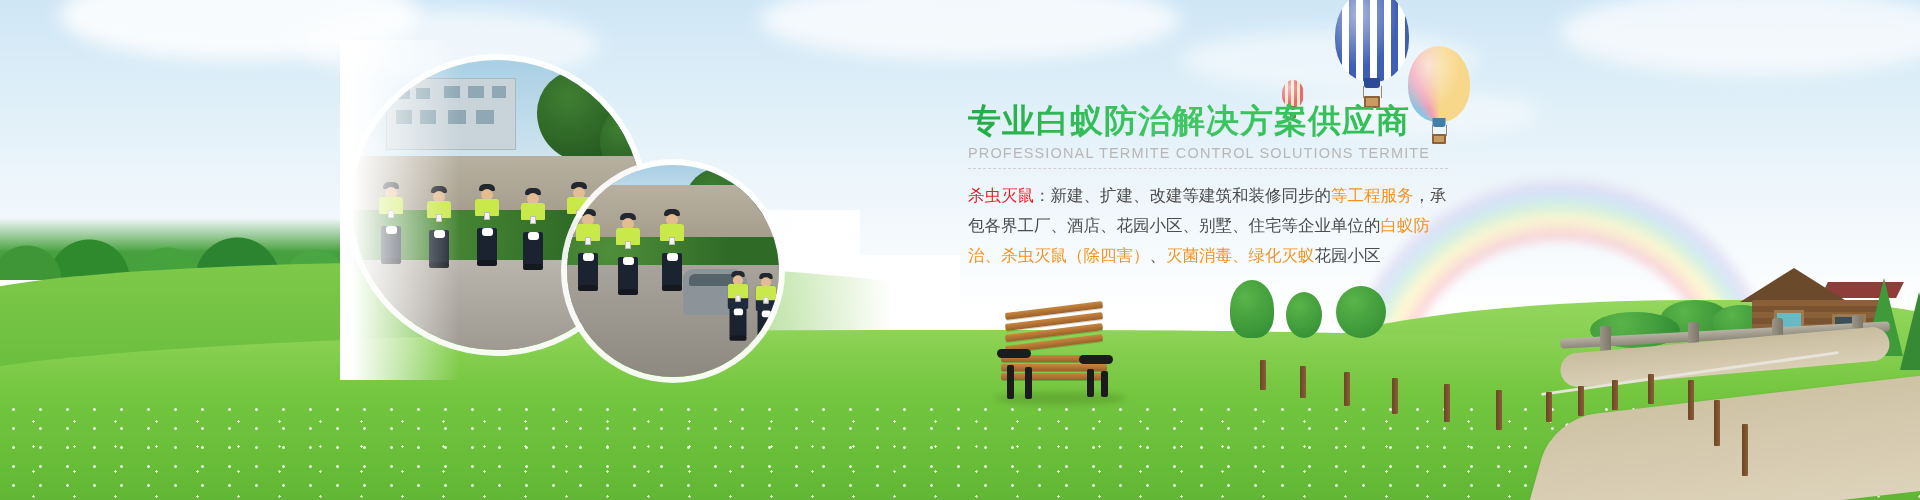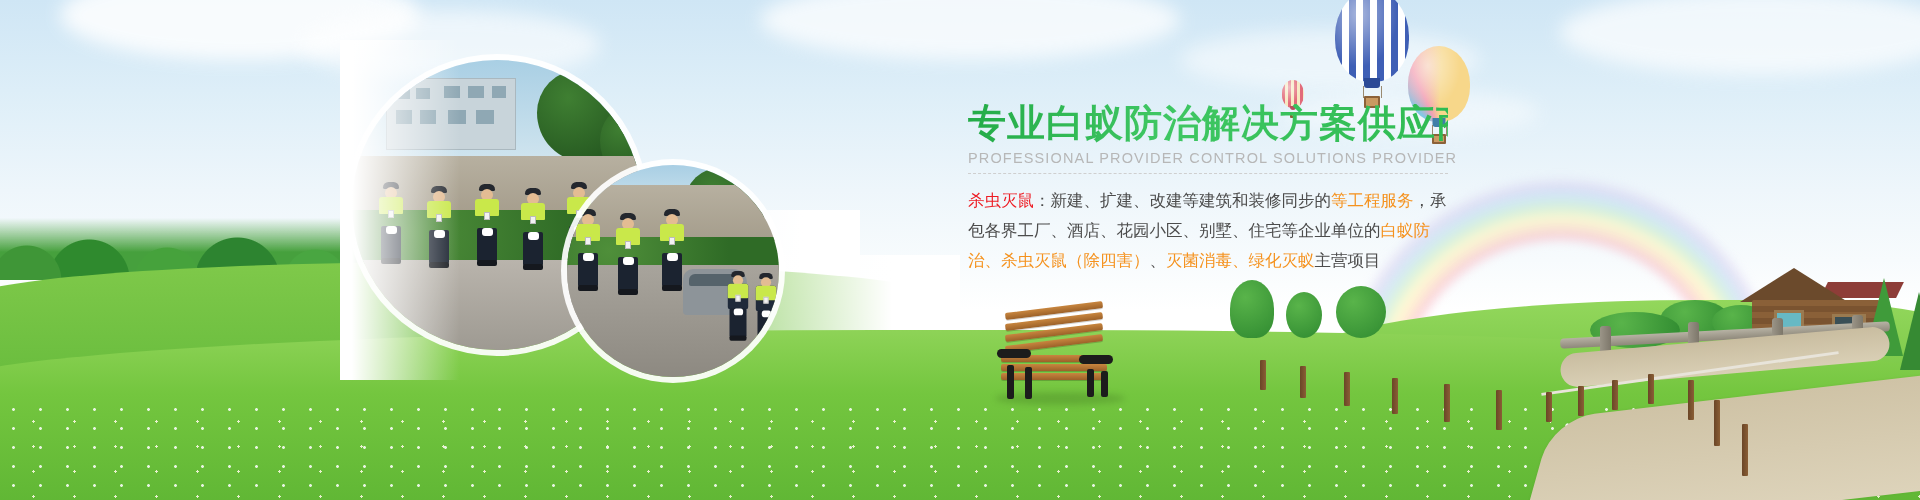--- a/index.html
+++ b/index.html
@@ -329,21 +329,21 @@
   .photo-fade-l{
     position:absolute; left:340px; top:40px; width:120px; height:340px;
     background:linear-gradient(to right,#ffffff 10%,rgba(255,255,255,0));
     pointer-events:none;
   }
 
   
   .textblock{ position:absolute; left:968px; top:104px; width:480px; }
 
   .headline{
-    font-size:38px; font-weight:bold; letter-spacing:1px;
+    font-size:33px; font-weight:bold; letter-spacing:1px;
     line-height:1.05;
     background:linear-gradient(to right,#23ab47 0%,#3fc763 40%,#2fbb52 100%);
     -webkit-background-clip:text; background-clip:text;
     -webkit-text-fill-color:transparent; color:#2fb851;
     white-space:nowrap;
   }
   .subhead{
     margin-top:6px;
     font-size:14.5px; color:#b7b7b7; letter-spacing:1.15px;
     white-space:nowrap;
@@ -619,21 +619,21 @@
             <div class="gloves"></div>
             <div class="shoes"></div>
         </div>
       </div>
     </div>
   </div>
   <div class="photo-fade-l"></div>
 
   <div class="textblock">
     <div class="headline">专业白蚁防治解决方案供应商</div>
-    <div class="subhead">PROFESSIONAL PROVIDER CONTROL SOLUTIONS PROVIDER</div>
+    <div class="subhead">PROFESSIONAL TERMITE CONTROL SOLUTIONS TERMITE</div>
     <div class="divider"></div>
     <div class="bodytext">
-      <span class="t-red">杀虫灭鼠</span><span>：</span><span>新建、扩建、改建等建筑和装修同步的</span><span class="t-orange">等工程服务</span><span>，承包各界工厂、酒店、花园小区、别墅、住宅等企业单位的</span><span class="t-orange">白蚁防治、杀虫灭鼠（除四害）</span><span>、</span><span class="t-orange">灭菌消毒、绿化灭蚁</span><span>主营项目</span>
+      <span class="t-red">杀虫灭鼠</span><span>：</span><span>新建、扩建、改建等建筑和装修同步的</span><span class="t-orange">等工程服务</span><span>，承包各界工厂、酒店、花园小区、别墅、住宅等企业单位的</span><span class="t-orange">白蚁防治、杀虫灭鼠（除四害）</span><span>、</span><span class="t-orange">灭菌消毒、绿化灭蚁</span><span>花园小区</span>
     </div>
   </div>
 
 
 </div>
 
 </body></html>

